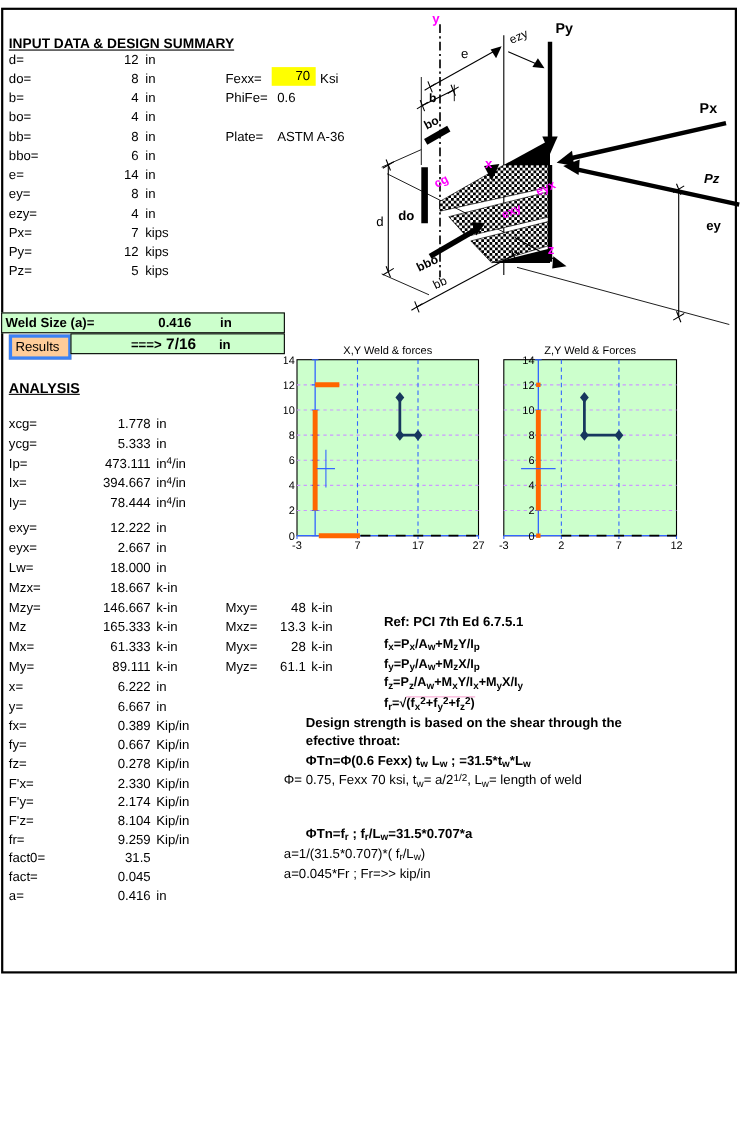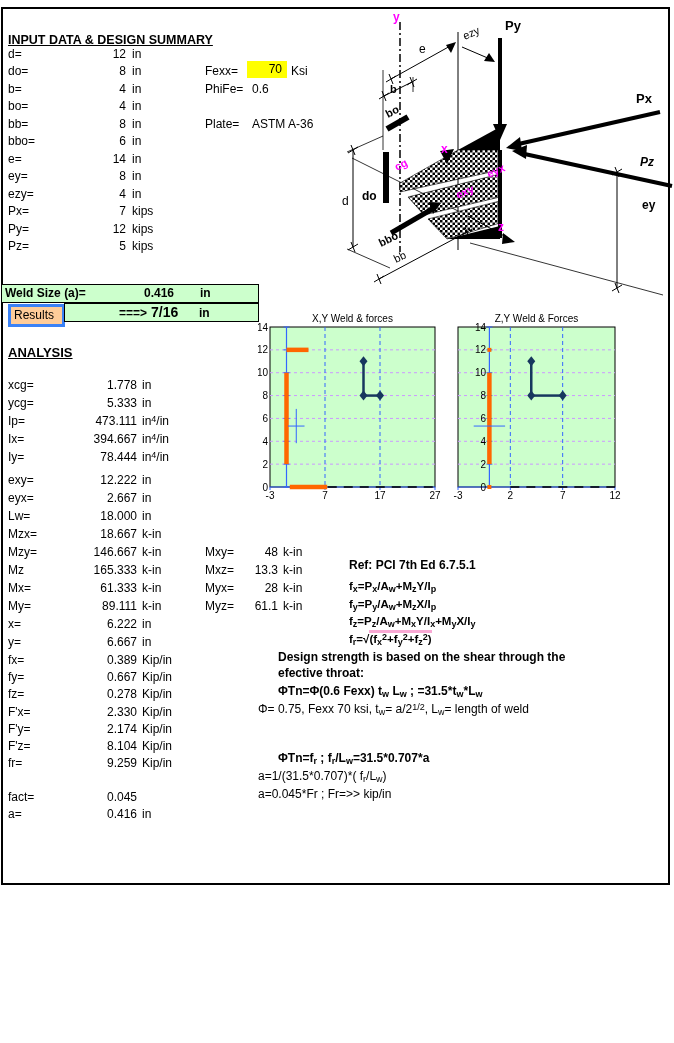--- a/index.html
+++ b/index.html
@@ -30,21 +30,21 @@
   #res-row2{position:absolute;left:64px;top:303px;width:193px;height:17px;background:var(--green);border:1px solid #000;font-weight:bold;}
   #res-row2 .r2a{position:absolute;left:54px;top:2px;}
   #res-row2 .r2v{position:absolute;left:86px;top:0px;font-size:14px;}
   #res-row2 .r2u{position:absolute;left:134px;top:2px;}
   #analysis-heading{position:absolute;left:8px;top:345px;font-size:13px;font-weight:bold;text-decoration:underline;}
   .refline{position:absolute;left:333px;font-weight:bold;white-space:nowrap;font-size:11.5px;margin-left:16px;}
   .designline{position:absolute;left:258px;white-space:nowrap;font-size:12px;}
   .b{font-weight:bold;margin-left:20px;}
   sub{font-size:9px;vertical-align:-2px;}
   sup{font-size:9px;vertical-align:3px;}
-  .radicand{border-top:3px solid #f9a8d4;}
+  .radicand{border-top:1px solid #f9a8d4;}
   svg text{font-family:"Liberation Sans","DejaVu Sans",sans-serif;}
   :root{--yellow:#FFFF00;--green:#CCFFCC;--orange-fill:#FFCC99;}
 </style>
 </head>
 <body>
 
 <div id="sheet">
   <div id="frame"></div>
 
   <div id="input-heading">INPUT DATA &amp; DESIGN SUMMARY</div>
@@ -243,20 +243,25 @@
     </div>
   <div class="row" style="top:739px">
       <span class="al">F'z=</span>
       <span class="av">8.104</span>
       <span class="au">Kip/in</span>
     </div>
   <div class="row" style="top:756px">
       <span class="al">fr=</span>
       <span class="av">9.259</span>
       <span class="au">Kip/in</span>
+    </div>
+  <div class="row" style="top:773px">
+      <span class="al">fact0=</span>
+      <span class="av">31.5</span>
+      <span class="au"></span>
     </div>
   <div class="row" style="top:790px">
       <span class="al">fact=</span>
       <span class="av">0.045</span>
       <span class="au"></span>
     </div>
   <div class="row" style="top:807px">
       <span class="al">a=</span>
       <span class="av">0.416</span>
       <span class="au">in</span>

